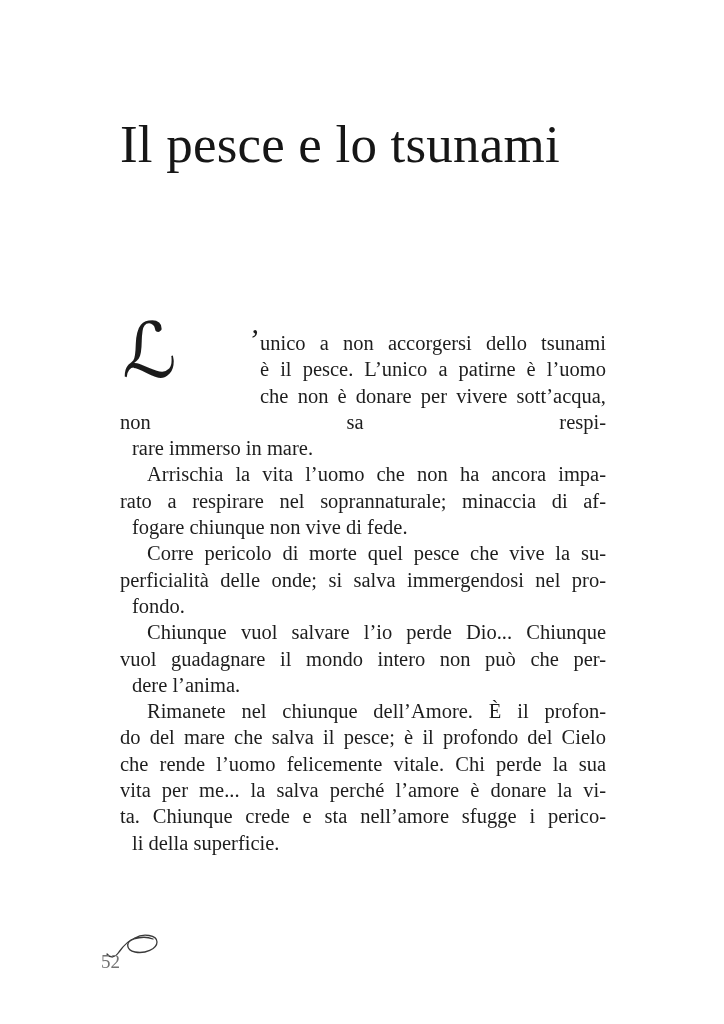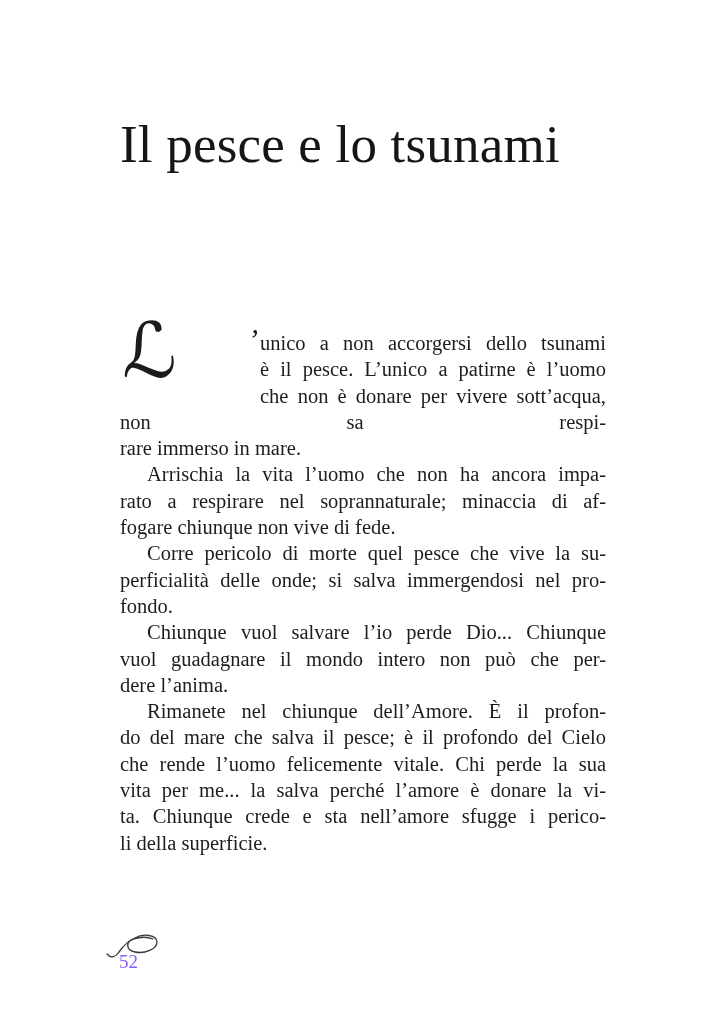--- a/index.html
+++ b/index.html
@@ -60,33 +60,33 @@
     font-size: 30px;
     font-style: italic;
     color: #1b1b1b;
   }
   .para { margin: 0; }
   .line {
     text-align: justify;
     text-align-last: justify;
     white-space: normal;
   }
-  .line.last { text-align-last: left; }
+  .line.last { text-align-last: left; margin-left: 12px; }
   .line.indent { text-indent: 27px; }
   .footer-ornament {
     position: absolute;
     left: 104px;
     top: 928px;
   }
   .page-number {
     position: absolute;
-    left: 119px;
+    left: 101px;
     top: 951px;
     font-size: 19px;
-    color: #8b5cf6;
+    color: #737373;
   }
 </style>
 </head>
 <body>
 
 <div class="page">
 
   <h1 class="chapter-title" style="margin:0;font-weight:400;">Il pesce e lo tsunami</h1>
 
   <div class="body-text">

